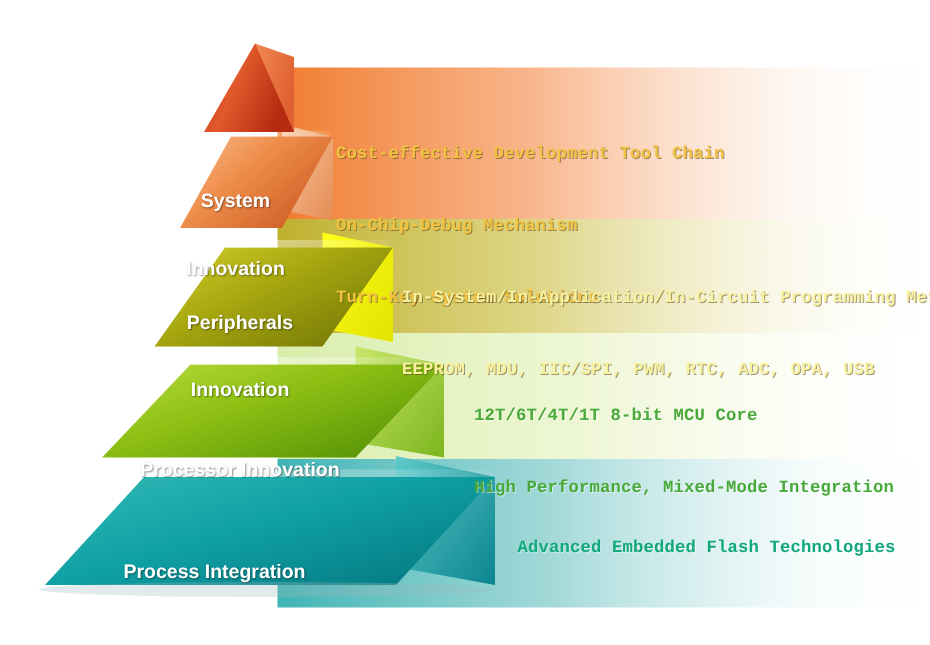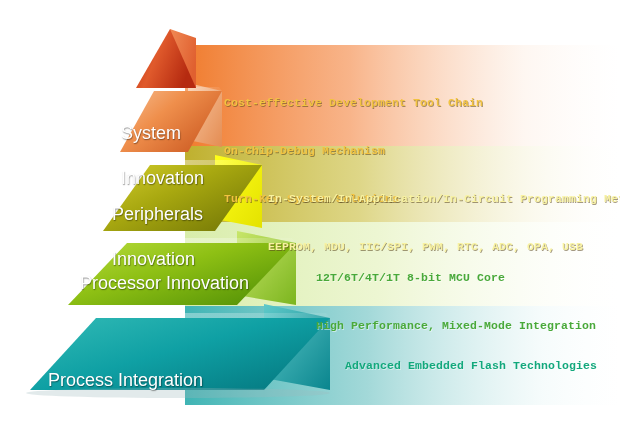--- a/index.html
+++ b/index.html
@@ -29,23 +29,24 @@
     white-space: pre;
     font-size: 11.5px;
     font-weight: bold;
     line-height: 16px;
     letter-spacing: 0.1px;
     text-shadow: 0.7px 0.7px 0px rgba(90,70,30,0.55);
     font-family: Liberation Mono, monospace;
   }
   .tier-label {
     position: absolute;
+    text-align: center;
     color: #ffffff;
-    font-size: 18px;
-    font-weight: normal;
+    font-size: 13px;
+    font-weight: bold;
     line-height: 15px;
     white-space: pre;
     text-shadow: 0.6px 0.8px 1.2px rgba(0,0,0,0.45);
   }
 </style>
 </head>
 <body>
 
 <div id="stage">
 
@@ -175,21 +176,21 @@
   <div class="tier-label" style="left:121px; top:96px; width:72px;">
     <div>System</div>
     <div>Innovation</div>
   </div>
 
   <div class="tier-label" style="left:112px; top:177px; width:96px;">
     <div>Peripherals</div>
     <div>Innovation</div>
   </div>
 
-  <div class="tier-label" style="left:80px; top:246px; width:160px;">
+  <div class="tier-label" style="left:80px; top:275px; width:160px;">
     <div>Processor Innovation</div>
   </div>
 
   <div class="tier-label" style="left:48px; top:343px; width:190px;">
     <div>Process Integration</div>
   </div>
 
   <div class="band-text" style="left:224px; top:63px; color:#f2c341;">
     <div>Cost-effective Development Tool Chain</div>
     <div>On-Chip-Debug Mechanism</div>

